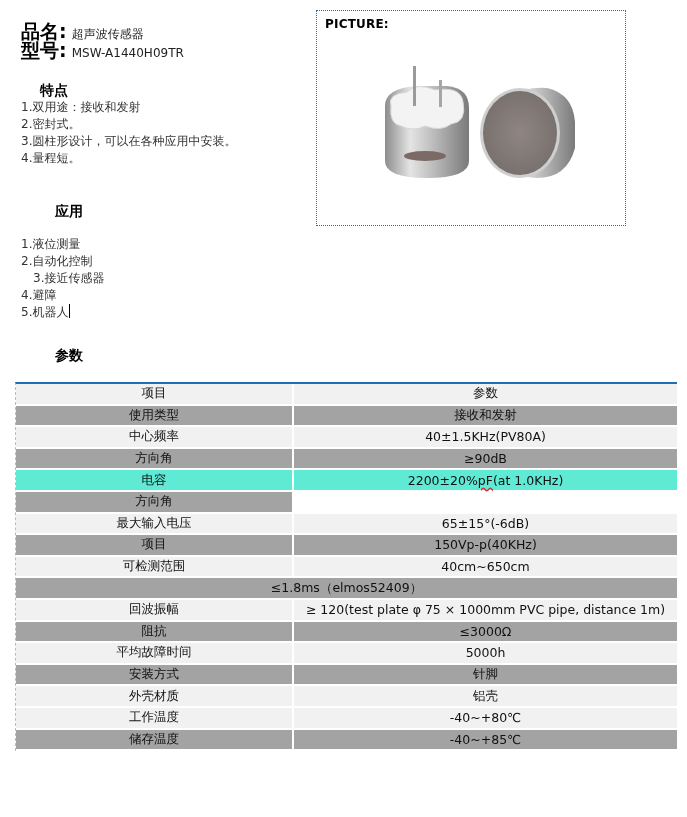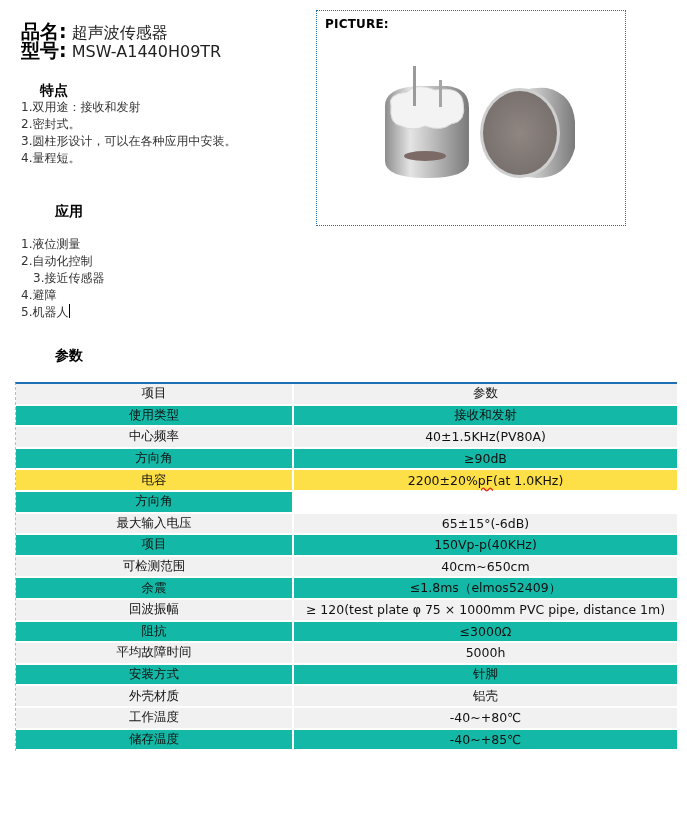--- a/index.html
+++ b/index.html
@@ -3,21 +3,21 @@
 <meta charset="utf-8">
 <style>
   html, body { margin: 0; padding: 0; background: #ffffff; }
   body {
     width: 687px; height: 817px; position: relative; overflow: hidden;
     font-family: "DejaVu Sans", "Liberation Sans", sans-serif;
     color: #1a1a1a;
   }
   .abs { position: absolute; }
   .label-bold { font-weight: bold; font-size: 19px; color: #000; }
-  .val { font-size: 16px; color: #222; }
+  .val { font-size: 12px; color: #222; }
   .line { position: absolute; left: 21px; font-size: 12px; color: #333; line-height: 17px; white-space: nowrap; }
   .heading { font-weight: bold; font-size: 14px; color: #000; padding-left: 19px; }
   .caret { display: inline-block; width: 1px; height: 14px; background: #000; vertical-align: -2px; margin-left: 1px; }
 
   .pic-frame {
     position: absolute; left: 316px; top: 10px; width: 310px; height: 216px;
     border: 1px dotted #1f6fa6; box-sizing: border-box;
   }
   .pic-title { position: absolute; left: 8px; top: 6px; font-weight: bold; font-size: 12px; color: #000; letter-spacing: 0.2px; }
   .sensor-art { position: absolute; left: 60px; top: 55px; }
@@ -29,22 +29,22 @@
   }
   .spec-row { display: flex; height: 21.6px; }
   .spec-row .c1, .spec-row .c2 {
     display: flex; align-items: center; justify-content: center;
     font-size: 12.5px; color: #111; white-space: nowrap;
     border-bottom: 2px solid #ffffff; box-sizing: border-box;
   }
   .spec-row .c1 { width: 278px; border-right: 2px solid #ffffff; }
   .spec-row .c2 { flex: 1; }
   .spec-row.light .c1, .spec-row.light .c2 { background: #f1f1f1; }
-  .spec-row.mid .c1, .spec-row.mid .c2 { background: #fde047; }
-  .spec-row.dark .c1, .spec-row.dark .c2 { background: #14b8a6; }
+  .spec-row.mid .c1, .spec-row.mid .c2 { background: #5eead4; }
+  .spec-row.dark .c1, .spec-row.dark .c2 { background: #a3a3a3; }
   .squiggle { text-decoration: underline wavy #d22; text-underline-offset: 2px; }
 </style>
 </head>
 <body>
 
 <div class="abs" style="left:21px; top:19px;">
   <span class="label-bold">品名:</span>
   <span class="val">超声波传感器</span>
 </div>
 <div class="abs" style="left:21px; top:38px;">
@@ -131,21 +131,20 @@
   </div>
   <div class="spec-row dark">
     <div class="c1">项目</div>
     <div class="c2">150Vp-p(40KHz)</div>
   </div>
   <div class="spec-row light">
     <div class="c1">可检测范围</div>
     <div class="c2">40cm~650cm</div>
   </div>
   <div class="spec-row dark">
-    <div class="c1">余震</div>
     <div class="c2">≤1.8ms（elmos52409）</div>
   </div>
   <div class="spec-row light">
     <div class="c1">回波振幅</div>
     <div class="c2">≥ 120(test plate φ 75 × 1000mm PVC pipe, distance 1m)</div>
   </div>
   <div class="spec-row dark">
     <div class="c1">阻抗</div>
     <div class="c2">≤3000Ω</div>
   </div>

